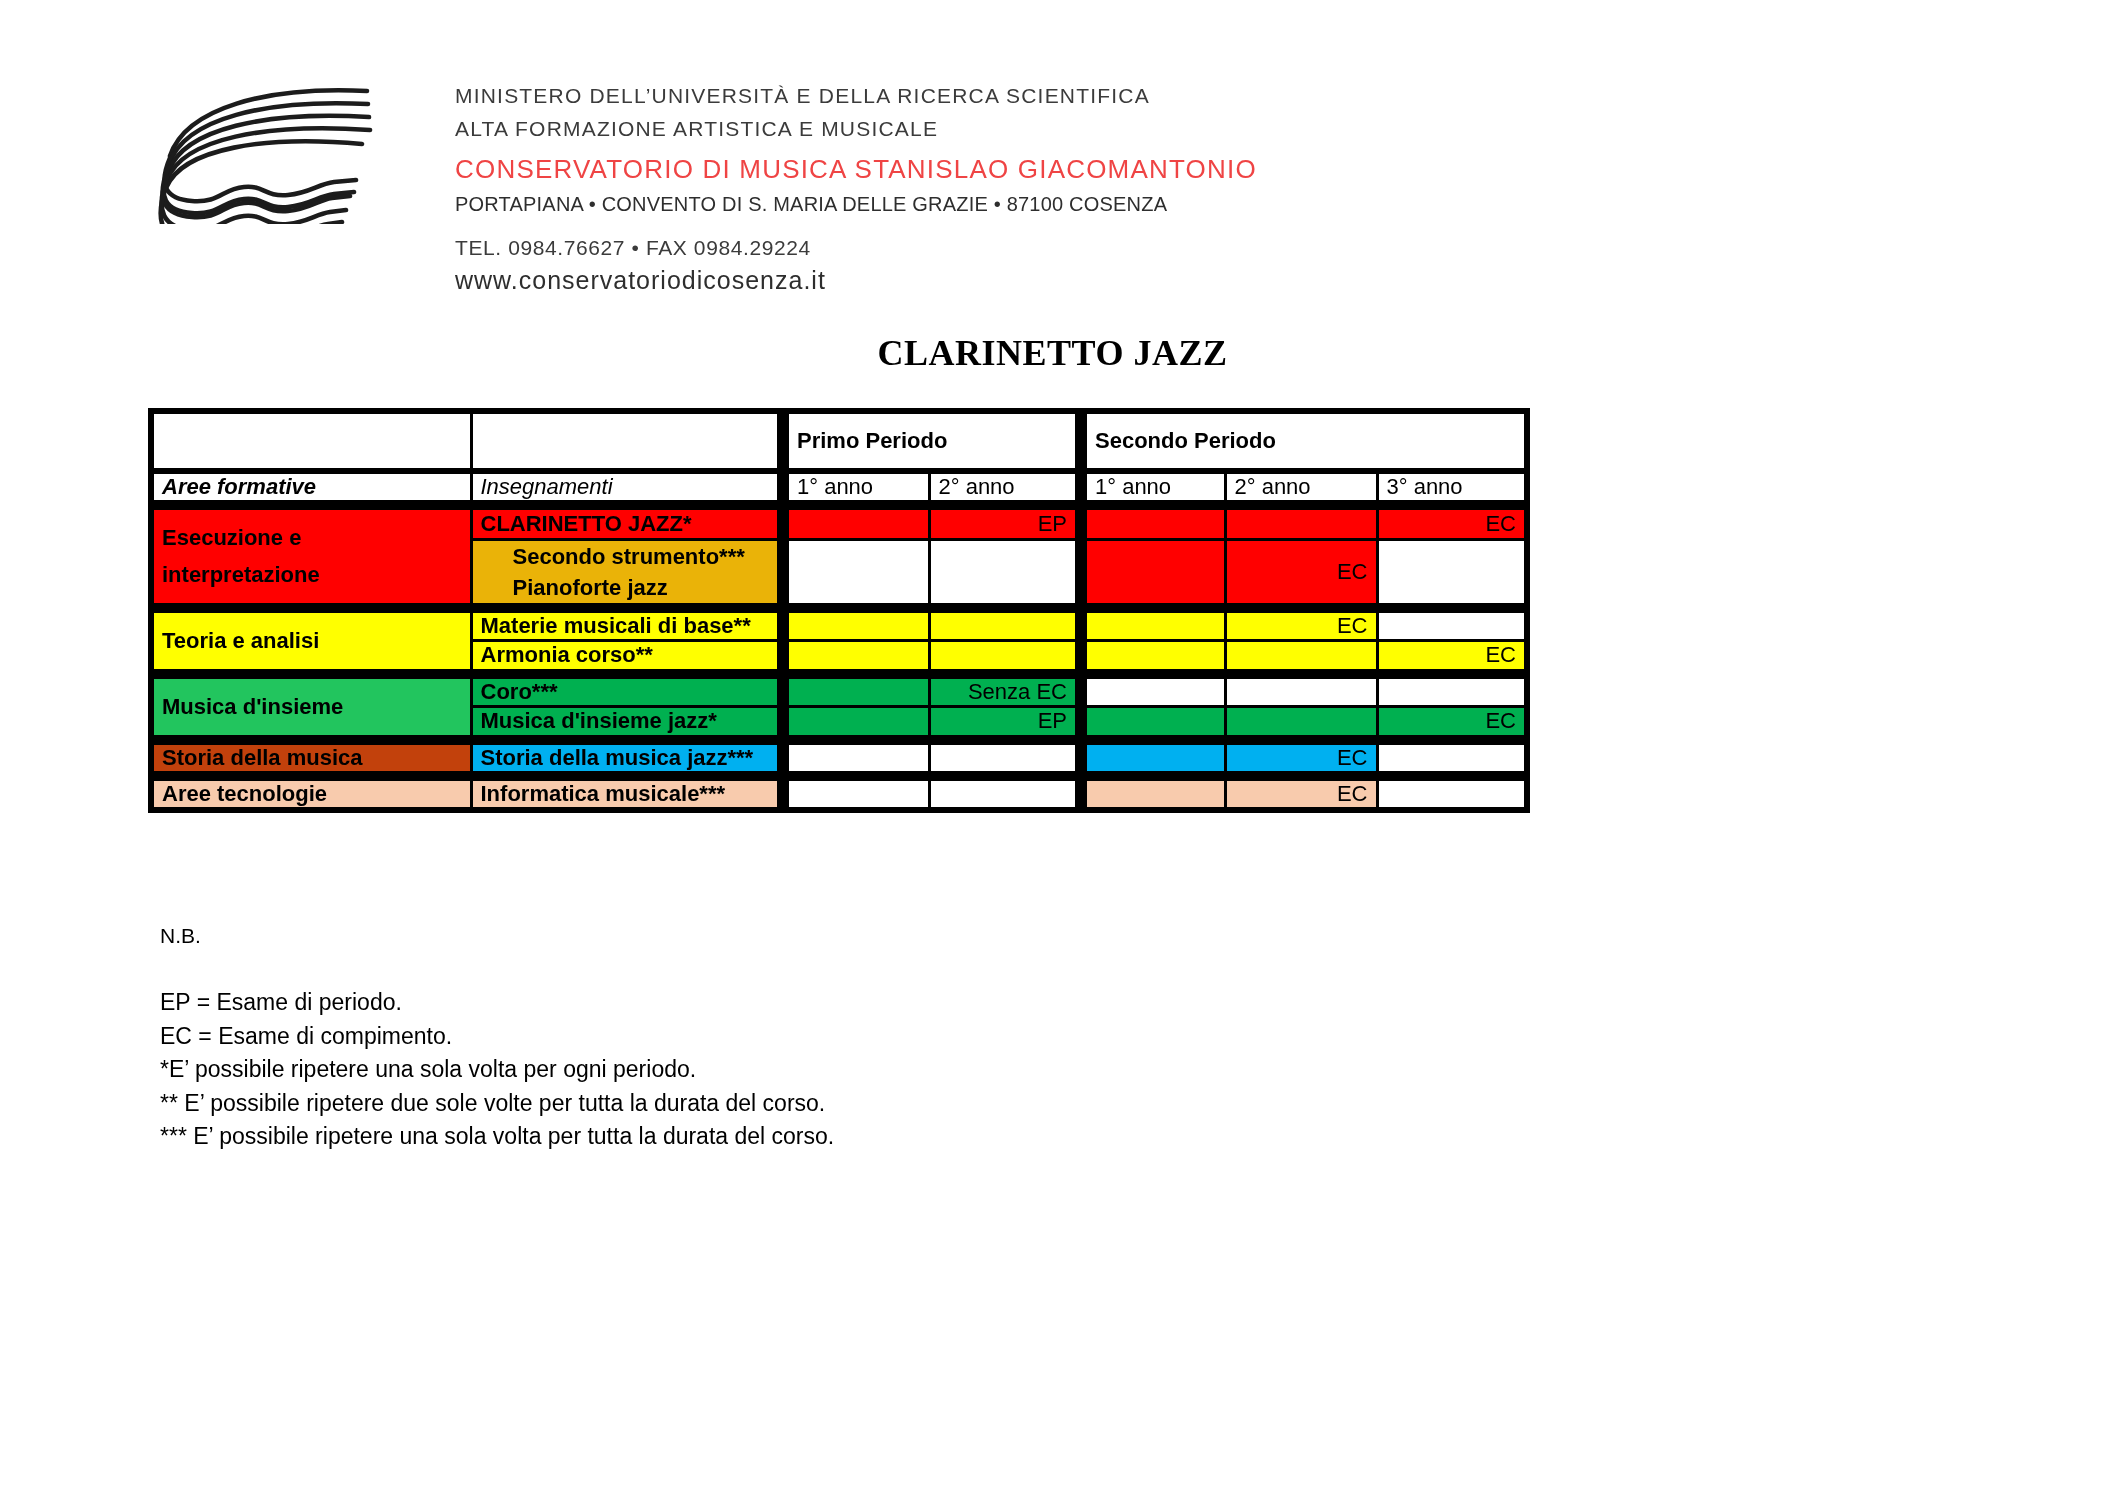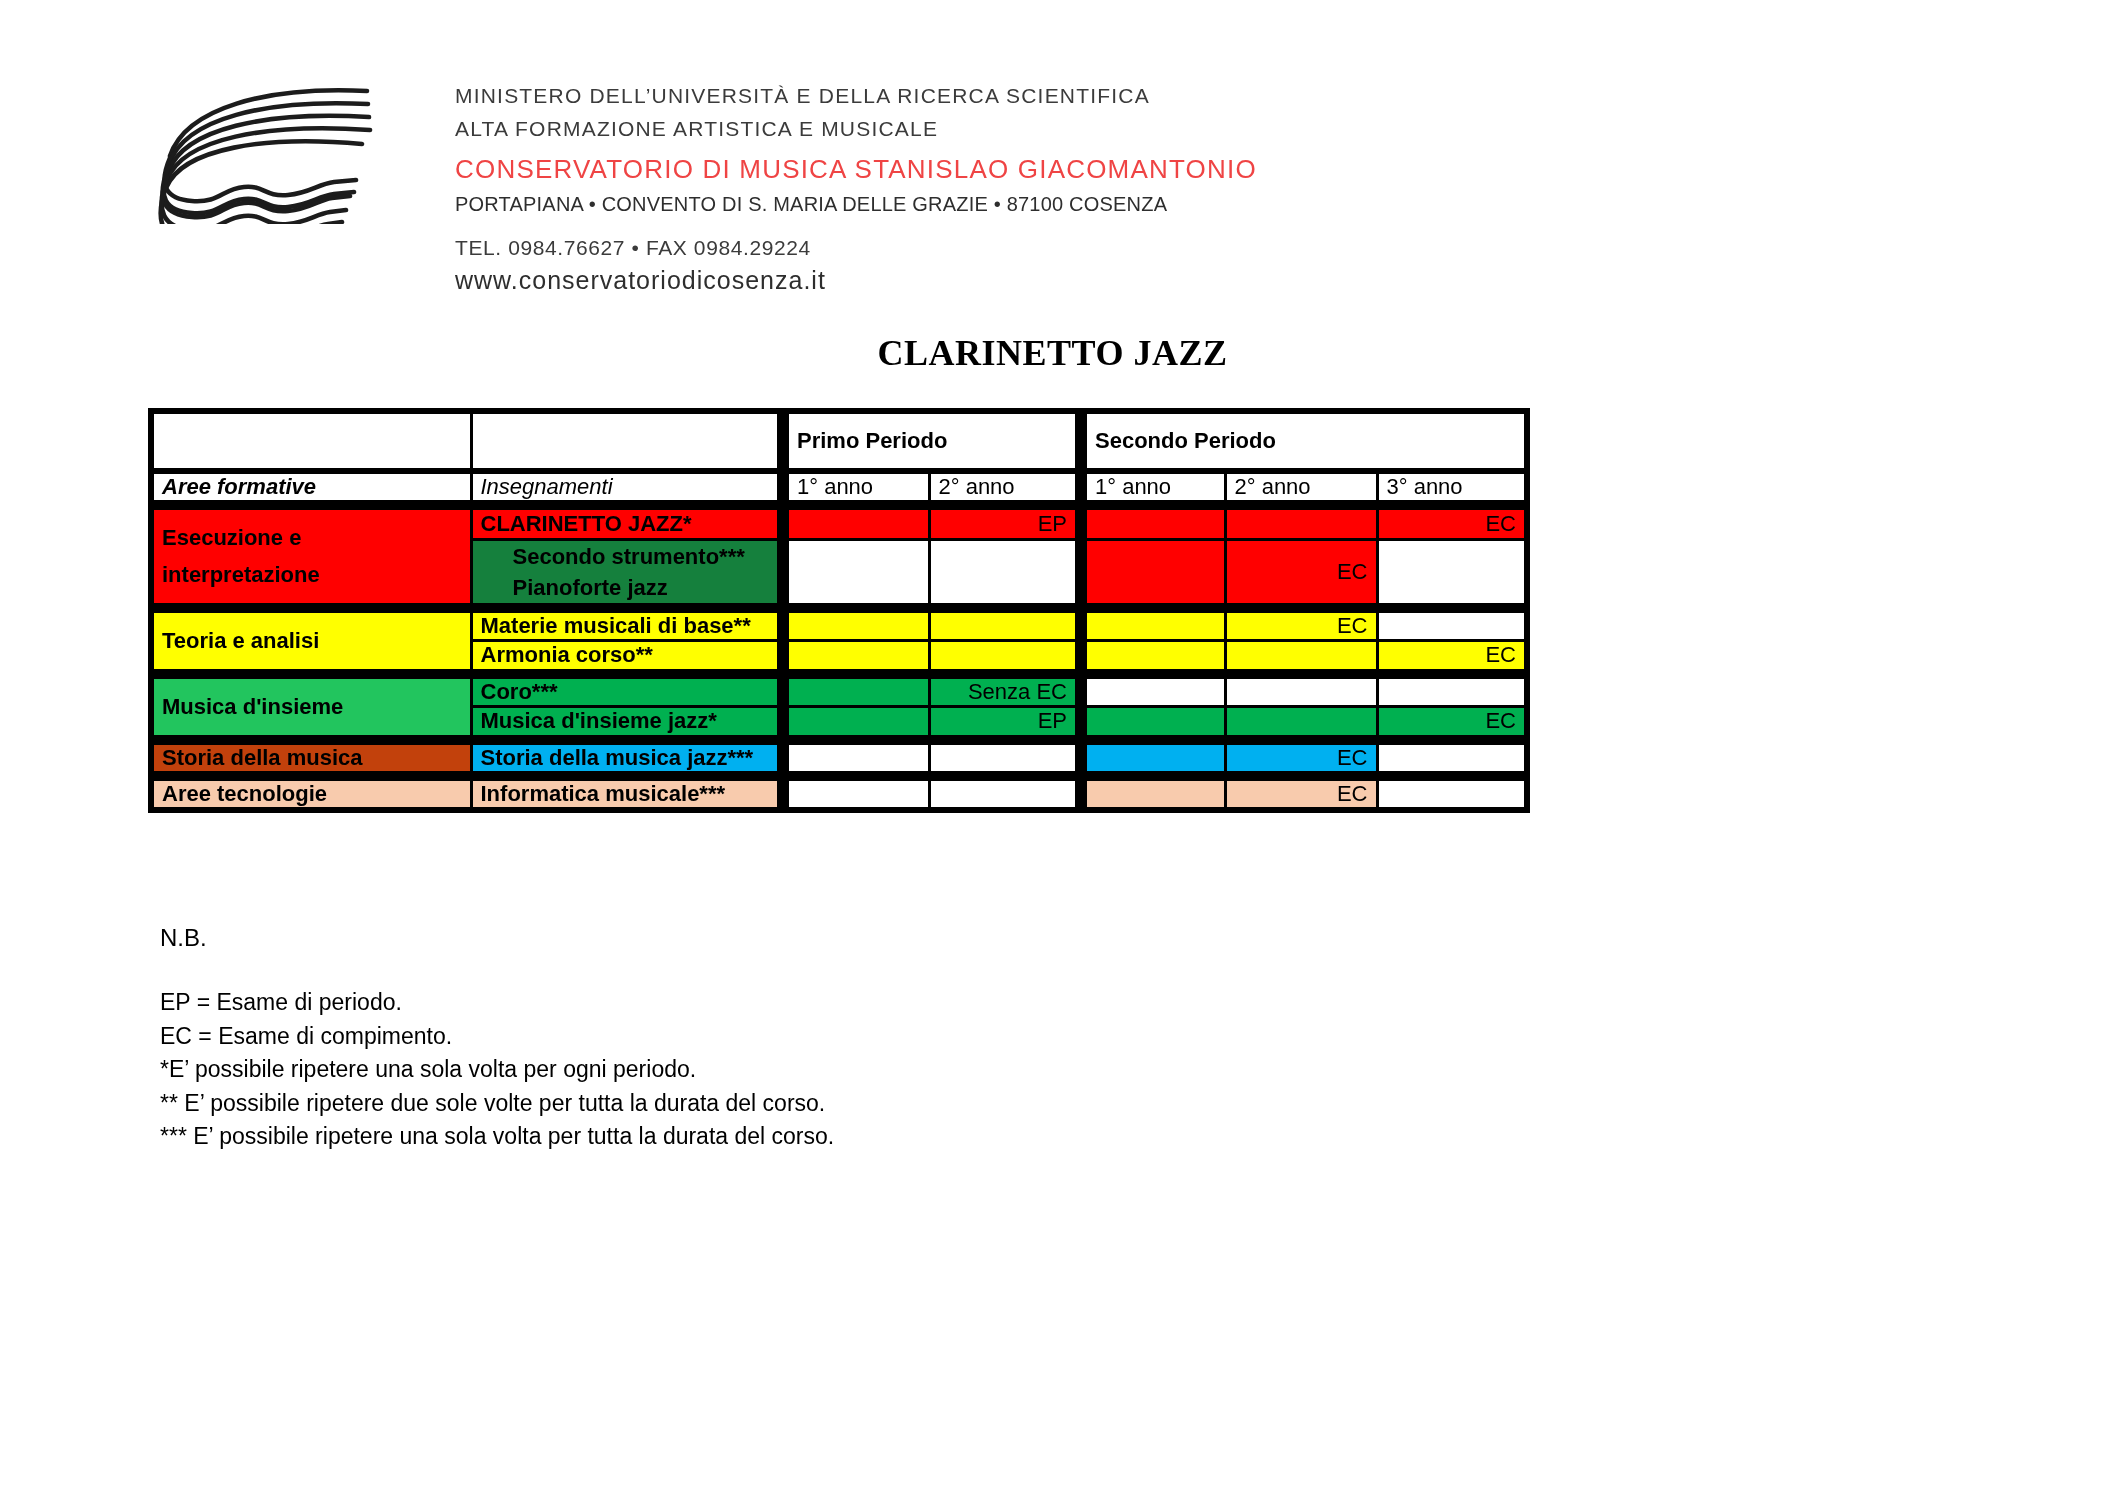--- a/index.html
+++ b/index.html
@@ -46,21 +46,21 @@
   .right   { text-align:right; }
   .bold    { font-weight:bold; }
   .bi      { font-weight:bold; font-style:italic; }
   .ital    { font-style:italic; }
   .pre     { white-space:pre-line; }
   .vtop    { vertical-align:top; padding-top:3px; line-height:37px; }
   .course  { font-weight:bold; }
   .twoline { line-height:31px; }
 
   
-  .nb    { left:160px; top:924px; font-size:24px; }
+  .nb    { left:160px; top:924px; font-size:21px; }
   .notes { left:160px; top:986px; font-size:23px; line-height:33.5px; white-space:pre-line; }
 </style>
 </head>
 <body>
 
 <svg id="logo" class="abs" viewBox="0 0 226 146" fill="none" stroke="#1c1c1c" stroke-width="4.6" stroke-linecap="round">
   <path d="M14,78 C30,30 110,8 211,13"></path>
   <path d="M13,86 C29,40 110,21 212,26"></path>
   <path d="M12,94 C28,50 110,33 213,39"></path>
   <path d="M11,102 C27,60 110,45 214,52"></path>
@@ -114,21 +114,21 @@
     <td class="sepB vtop bold pre" rowspan="2" style="background-color: rgb(255, 0, 0);">Esecuzione e
 interpretazione</td>
     <td class="sepR course" style="background-color: rgb(255, 0, 0);">CLARINETTO JAZZ*</td>
     <td style="background-color: rgb(255, 0, 0);"></td>
     <td class="sepR right" style="background-color: rgb(255, 0, 0);">EP</td>
     <td style="background-color: rgb(255, 0, 0);"></td>
     <td style="background-color: rgb(255, 0, 0);"></td>
     <td class="right" style="background-color: rgb(255, 0, 0);">EC</td>
   </tr>
   <tr style="height:64px">
-    <td class="sepB sepR course pre twoline" style="background-color: #15803d; padding-left: 40px;">Secondo strumento***
+    <td class="sepB sepR course pre twoline" style="background-color: #eab308; padding-left: 40px;">Secondo strumento***
 Pianoforte jazz</td>
     <td class="sepB" style="background-color: rgb(255, 255, 255);"></td>
     <td class="sepB sepR right" style="background-color: rgb(255, 255, 255);"></td>
     <td class="sepB" style="background-color: rgb(255, 0, 0);"></td>
     <td class="sepB right" style="background-color: rgb(255, 0, 0);">EC</td>
     <td class="sepB" style="background-color: rgb(255, 255, 255);"></td>
   </tr>
 
   <tr style="height:33px">
     <td class="sepB vtop bold pre" rowspan="2" style="background-color: rgb(255, 255, 0);">Teoria e analisi</td>

